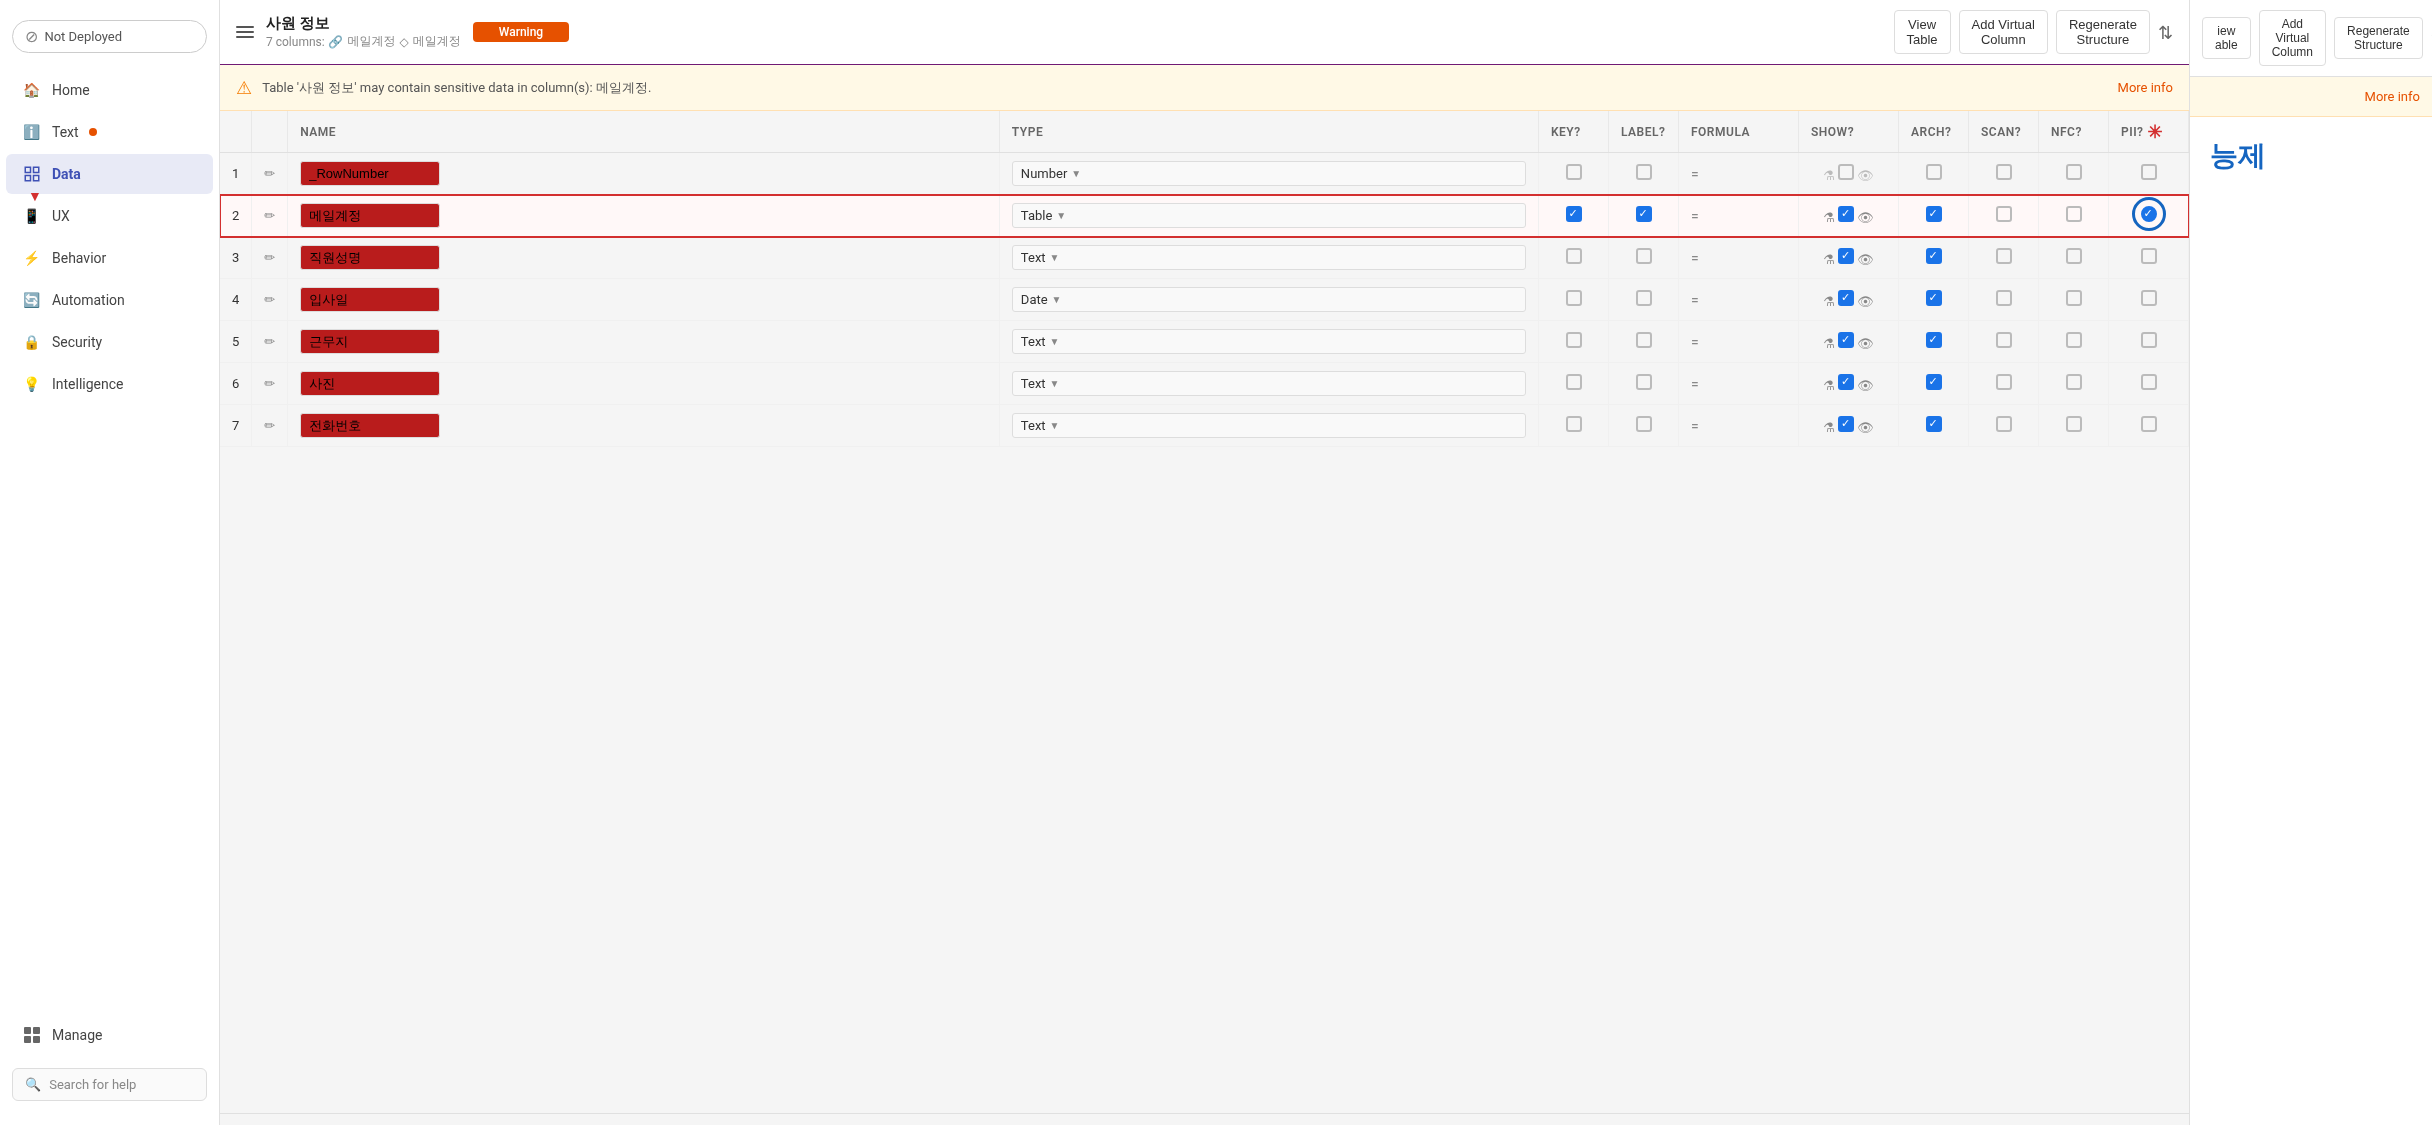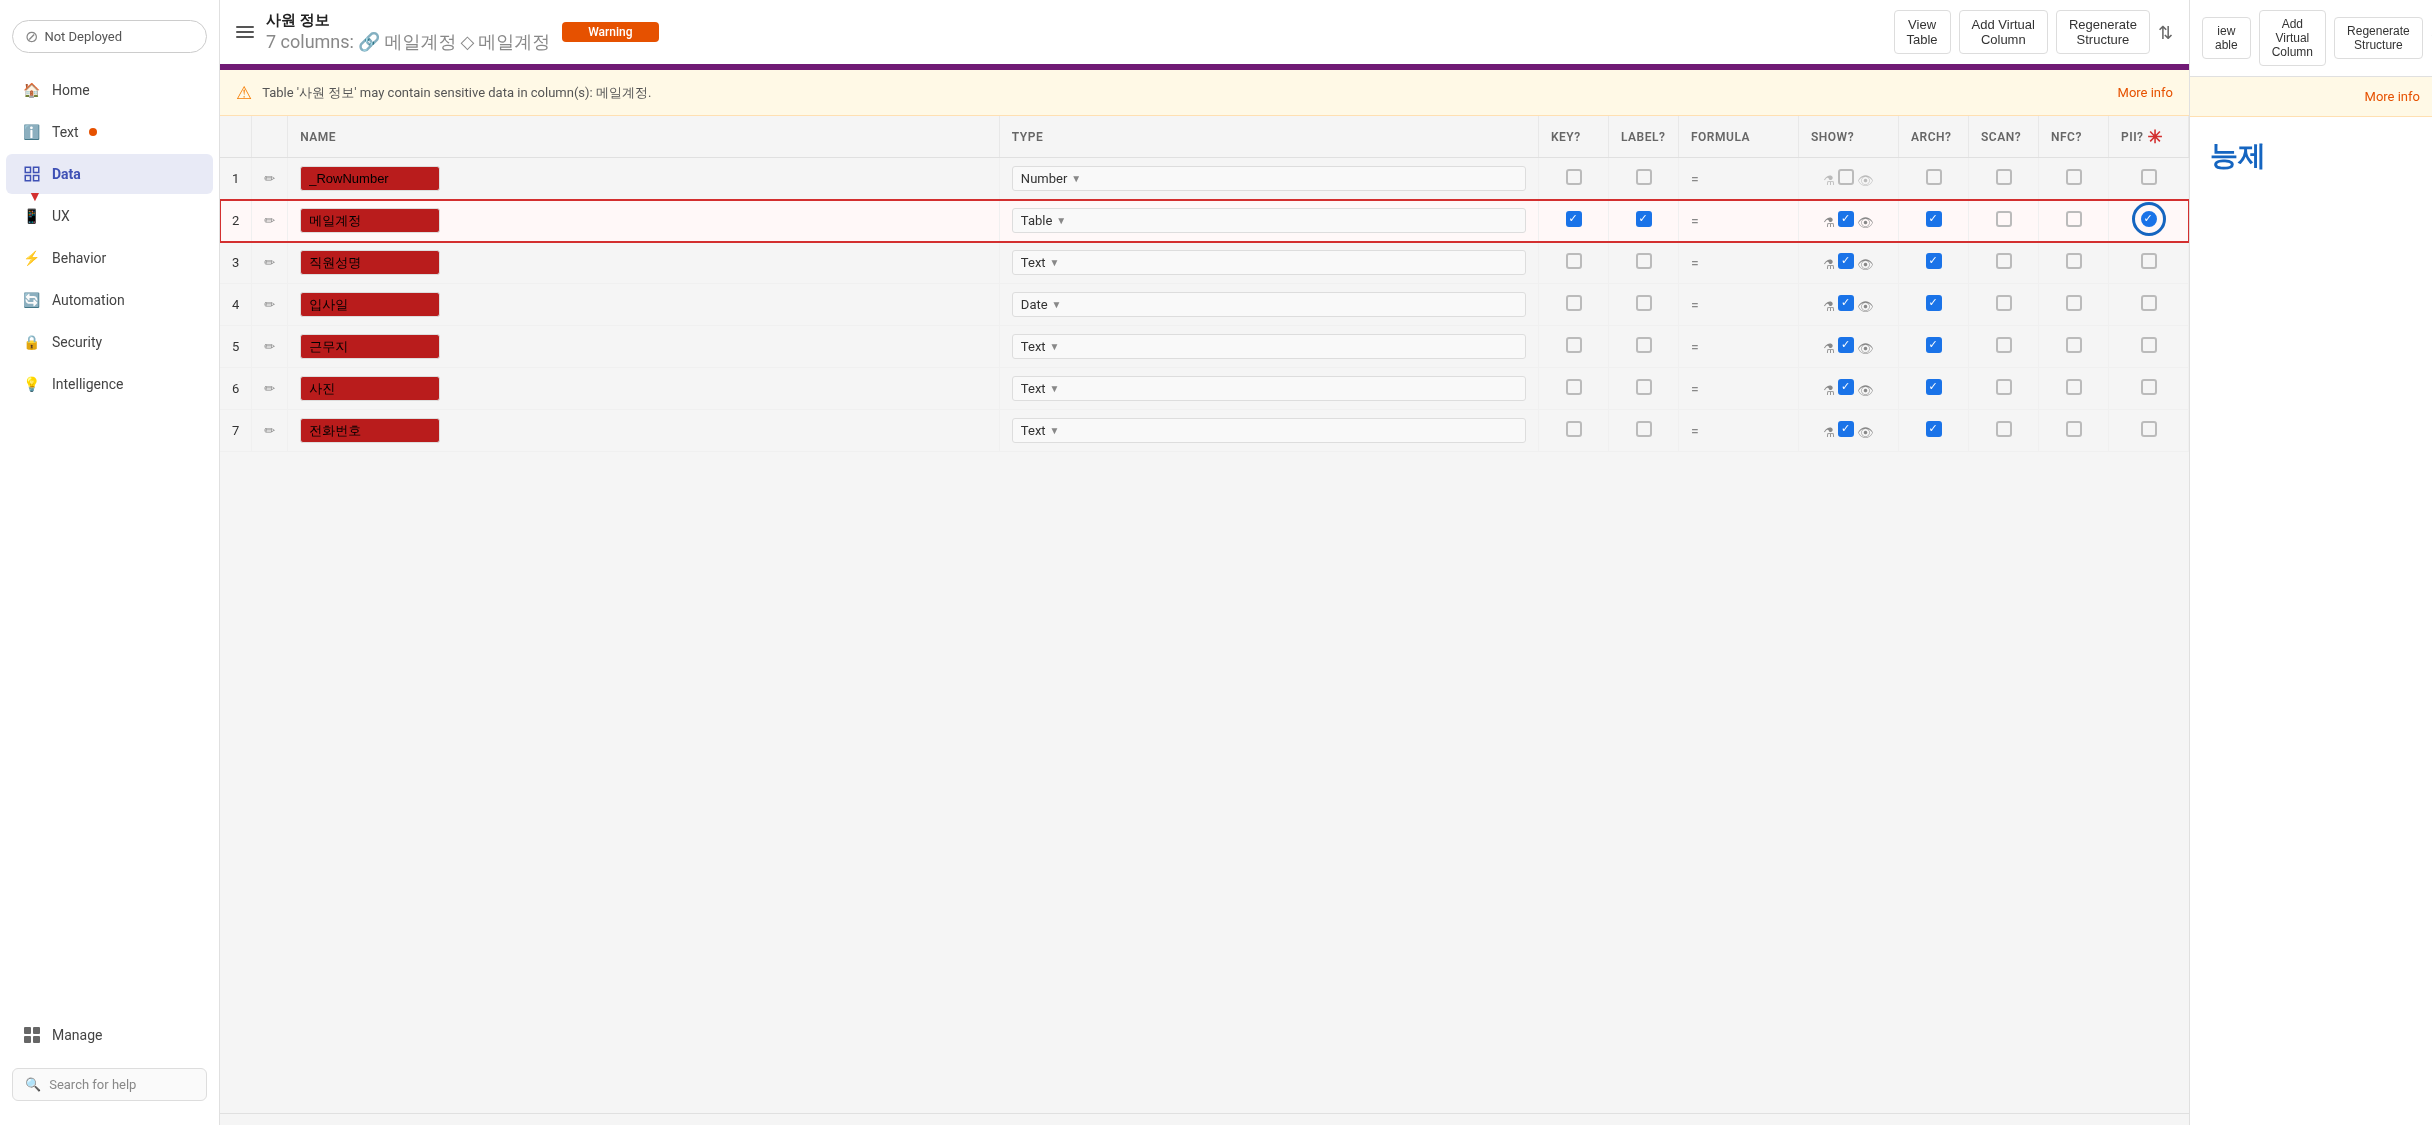--- a/index.html
+++ b/index.html
@@ -21,22 +21,22 @@
 
     
     .top-nav { display: flex; align-items: center; gap: 24px; padding: 0 24px; border-bottom: 1px solid #e0e0e0; background: #fff; height: 52px; flex-shrink: 0; }
     .nav-item { padding: 16px 4px; font-size: 14px; color: #444; cursor: pointer; border-bottom: 2px solid transparent; display: flex; align-items: center; gap: 4px; }
 
     
     .columns-nav { position: relative; color: #d32f2f; font-weight: 500; }
     .columns-triangle { width: 0; height: 0; border-left: 10px solid transparent; border-right: 10px solid transparent; border-top: 10px solid #d32f2f; position: absolute; bottom: -14px; left: 50%; transform: translateX(-50%); }
 
     
-    .table-header-bar { display: flex; align-items: center; padding: 10px 16px; border-bottom: 6px solid #701a75; gap: 12px; background: #fff; }
-    .table-meta { font-size: 18px; color: #888; display: flex; align-items: center; gap: 4px; }
+    .table-header-bar { display: flex; align-items: center; padding: 10px 16px; border-bottom: 1px solid #701a75; gap: 12px; background: #fff; }
+    .table-meta { font-size: 12px; color: #888; display: flex; align-items: center; gap: 4px; }
     .warning-badge { background: #e65100; color: white; font-size: 12px; padding: 3px 26px; border-radius: 4px; font-weight: 500; }
     .header-actions { margin-left: auto; display: flex; align-items: center; gap: 8px; }
     .action-btn { padding: 6px 12px; border: 1px solid #ddd; border-radius: 4px; background: #fff; font-size: 13px; cursor: pointer; color: #333; display: flex; align-items: center; gap: 4px; }
 
     
     .warning-banner { display: flex; align-items: center; padding: 12px 16px; background: #fff9e6; border-bottom: 1px solid #ffe0b2; gap: 10px; }
     .warning-text { color: #555; font-size: 13px; }
     .more-info-link { margin-left: auto; color: #e65100; font-size: 13px; cursor: pointer; }
 
     

